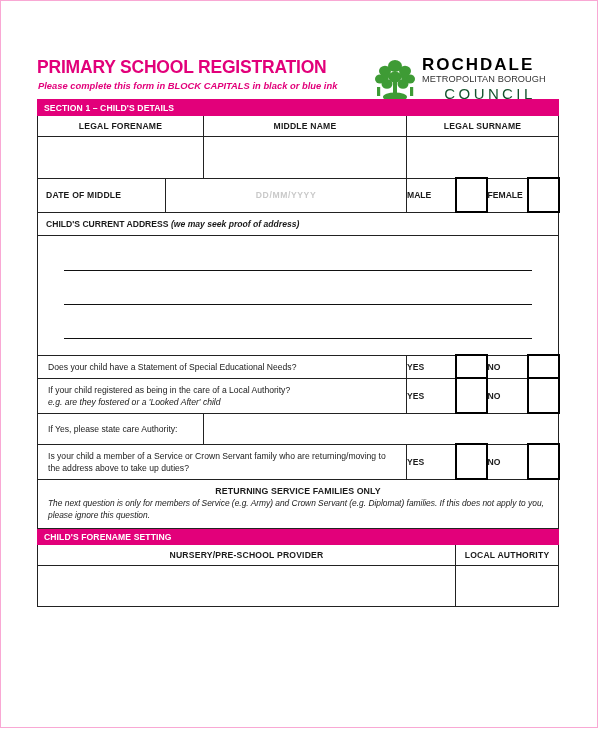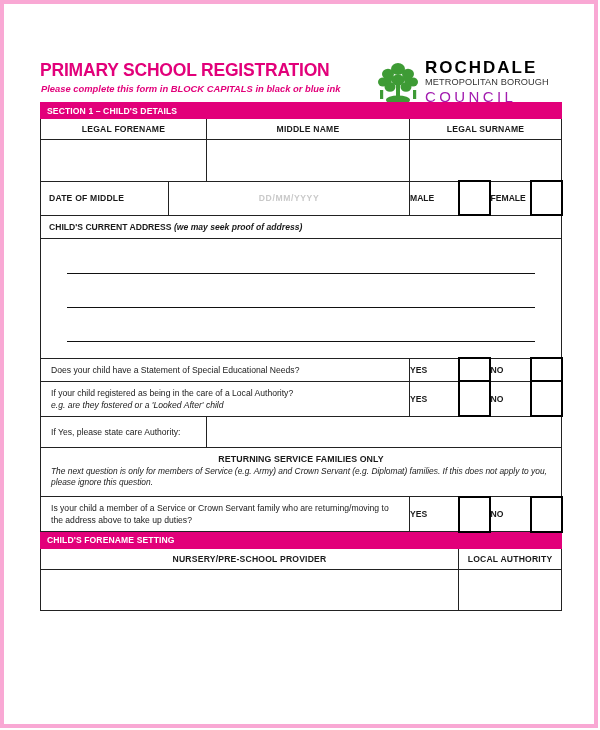--- a/index.html
+++ b/index.html
@@ -12,21 +12,21 @@
     background: #ffffff;
     font-family: "Liberation Sans", sans-serif;
     color: #1a1a1a;
     overflow: hidden;
   }
 
   .page {
     position: relative;
     width: 598px;
     height: 728px;
-    border: 4px solid #f9a8d4;
+    border: 1px solid #f9a8d4;
     background: #ffffff;
     box-sizing: border-box;
   }
 
   
   .header {
     position: absolute;
     left: 36px;
     top: 56px;
     width: 521px;
@@ -85,23 +85,24 @@
   .logo-l2 {
     font-size: 9.2px;
     letter-spacing: 0.1px;
     color: #333;
     line-height: 11px;
     white-space: nowrap;
   }
   .logo-l3 {
     font-size: 15px;
     letter-spacing: 3.4px;
-    color: #a21caf;
+    color: #14532d;
     line-height: 17px;
     white-space: nowrap;
+    text-align: center;
   }
 
   
   .form-table {
     position: absolute;
     left: 36px;
     top: 98px;
     width: 521px;
     border-collapse: collapse;
     table-layout: fixed;
@@ -327,35 +328,35 @@
       <td class="yn-lbl">NO</td>
       <td class="tick"></td>
     </tr>
 
     <tr>
       <td class="care-lbl" colspan="2">If Yes, please state care Authority:</td>
       <td colspan="6"></td>
     </tr>
 
     <tr>
+      <td class="question" colspan="4">Is your child a member of a Service or Crown Servant family who are returning/moving to the address above to take up duties?</td>
+      <td class="yn-lbl">YES</td>
+      <td class="tick"></td>
+      <td class="yn-lbl">NO</td>
+      <td class="tick"></td>
+    </tr>
+
+    <tr>
       <td class="service-block" colspan="8">
         <div class="service-head">RETURNING SERVICE FAMILIES ONLY</div>
         <div class="service-note">The next question is only for members of Service (e.g. Army) and Crown Servant (e.g. Diplomat) families.  If this does not apply to you, please ignore this question.</div>
       </td>
     </tr>
 
     <tr>
-      <td class="question" colspan="4">Is your child a member of a Service or Crown Servant family who are returning/moving to the address above to take up duties?</td>
-      <td class="yn-lbl">YES</td>
-      <td class="tick"></td>
-      <td class="yn-lbl">NO</td>
-      <td class="tick"></td>
-    </tr>
-
-    <tr>
       <td class="band" colspan="8">CHILD'S FORENAME SETTING</td>
     </tr>
 
     <tr>
       <td class="colhead" colspan="5">NURSERY/PRE-SCHOOL PROVIDER</td>
       <td class="colhead" colspan="3">LOCAL AUTHORITY</td>
     </tr>
 
     <tr>
       <td class="blank-cell" colspan="5"></td>

